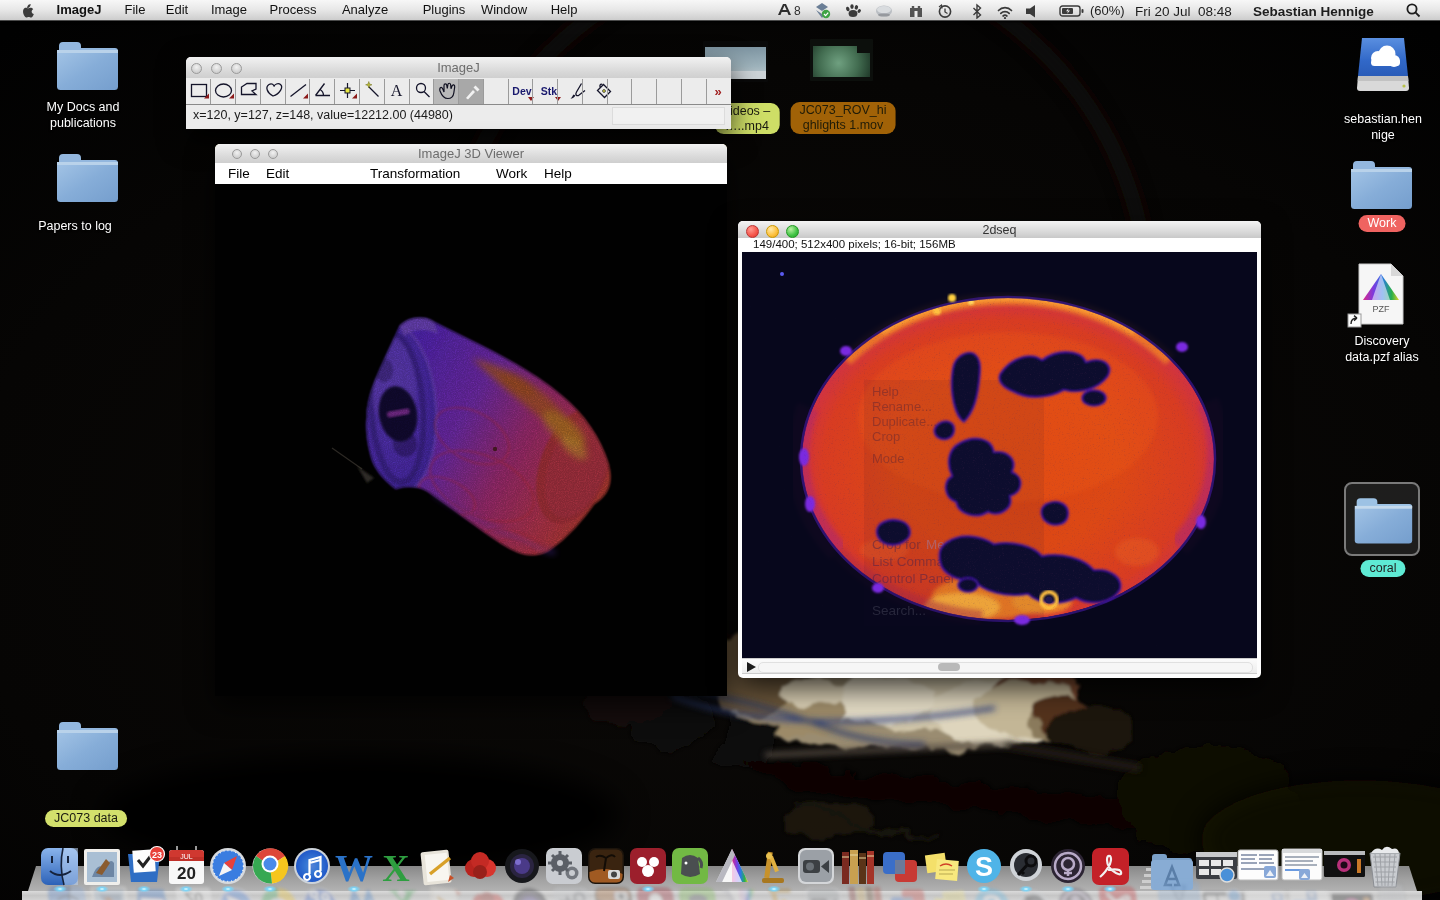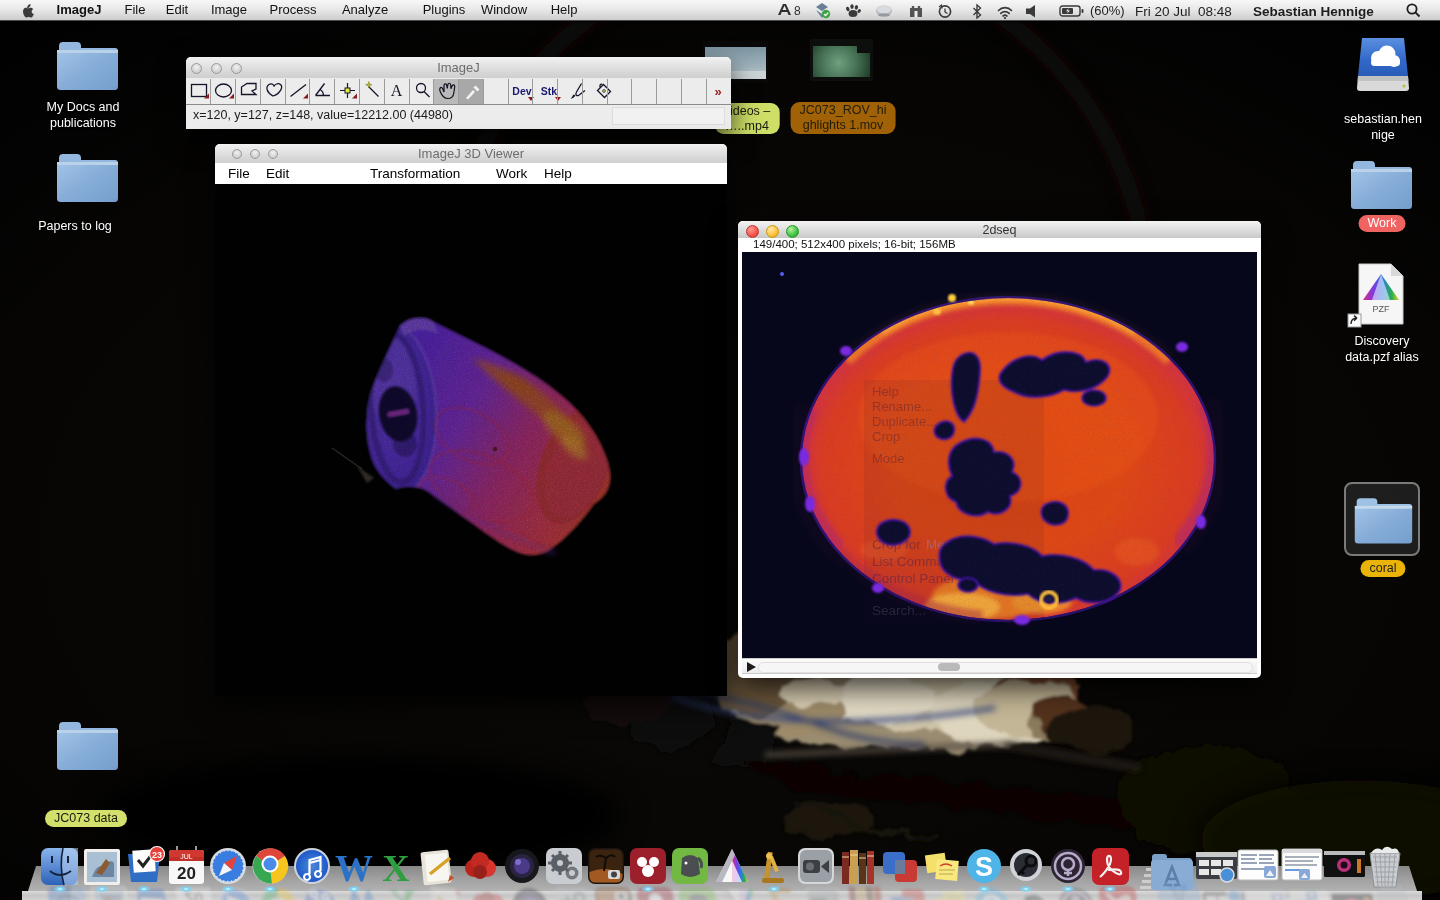--- a/index.html
+++ b/index.html
@@ -169,21 +169,21 @@
     </g>
 </svg>
 <div class="dlabel" style="left:1382px;top:334px">Discovery<br>data.pzf alias</div>
 
 <div class="abs" style="left:1344px;top:482px;width:76px;height:74px;background:rgba(60,60,60,.45);border:2px solid #7a7a7a;border-radius:8px;box-sizing:border-box;"></div>
 <svg class="abs" style="left:1351px;top:494px" width="64" height="52" viewBox="0 0 68 54">
  <path d="M6,8 Q6,4 10,4 L24,4 Q28,4 28,8 L28,10 L62,10 Q65,10 65,13 L65,14 L6,14 Z" fill="#9dc2e4"></path>
  <rect x="4" y="12" width="61" height="40" rx="3.5" fill="url(#fg1)"></rect>
  <rect x="4" y="12" width="61" height="3" fill="#c4d9ec"></rect>
 </svg>
-<div class="pill" style="left:1383px;top:560px;background:#eab308;color:#222;">coral</div>
+<div class="pill" style="left:1383px;top:560px;background:#5eead4;color:#222;">coral</div>
 
 <div class="abs" style="left:703px;top:41px;width:65px;height:41px;background:#090909;border-radius:1px;">
  <div class="abs" style="left:2px;top:6px;right:2px;bottom:3px;background:linear-gradient(#7e95a2,#9fb4bd 60%,#c3cdd2);"></div>
  <div class="abs" style="left:2px;bottom:3px;right:2px;height:8px;background:#cdd4d8;"></div>
 </div>
 <div class="pill" style="left:747px;top:103px;background:#cede66;color:#1c1c10;line-height:14.5px;">videos –<br>…..mp4</div>
 <div class="abs" style="left:810px;top:39px;width:63px;height:42px;background:#0c0f0c;border-radius:1px;">
  <div class="abs" style="left:3px;top:7px;right:3px;bottom:4px;background:radial-gradient(circle at 45% 55%,#6fa080,#426c50 55%,#1c3425);"></div>
  <div class="abs" style="right:3px;top:7px;width:13px;height:7px;background:#0c0f0c;"></div>
 </div>

